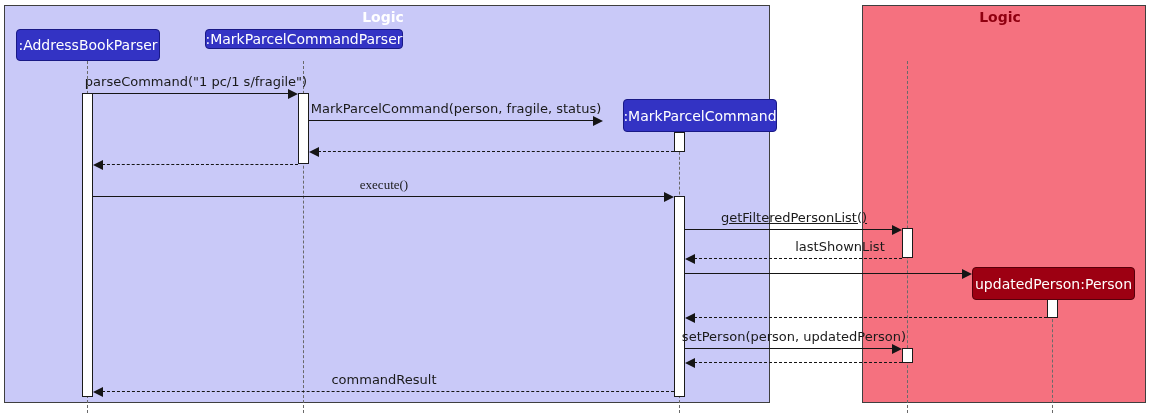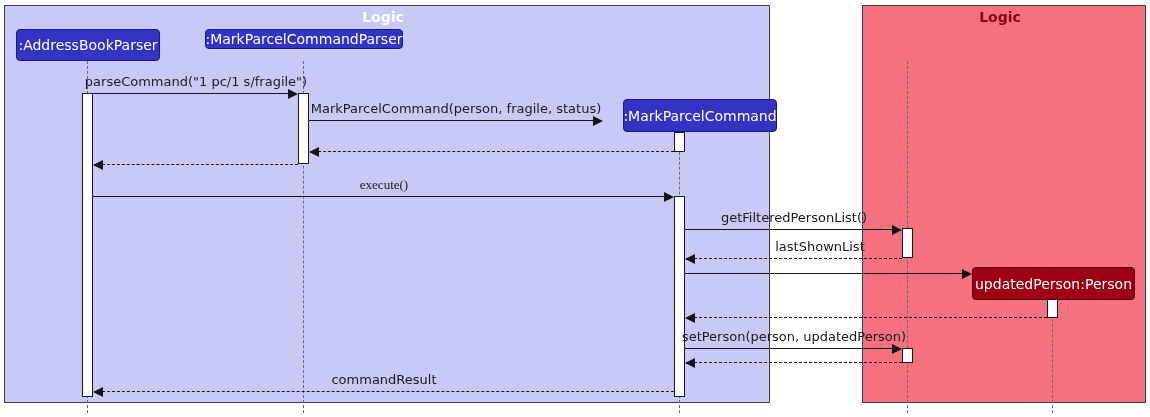--- a/index.html
+++ b/index.html
@@ -85,27 +85,27 @@
     <div class="line dashed" style="left:102px;top:164px;width:196px;"></div>
   </div>
 
   <div class="msg">
     <span class="mlabel" style="left:384px;top:177px;font-family:Liberation Serif, serif;">execute()</span>
     <div class="line solid" style="left:93px;top:196px;width:572px;"></div>
     <div class="ah ah-r" style="left:664px;top:192px;"></div>
   </div>
 
   <div class="msg">
-    <span class="mlabel" style="left:794px;top:210px;">getFilteredPersonList()</span>
+    <span class="mlabel" style="left:794px;top:210px;text-decoration:underline;">getFilteredPersonList()</span>
     <div class="line solid" style="left:685px;top:229px;width:208px;"></div>
     <div class="ah ah-r" style="left:892px;top:225px;"></div>
   </div>
 
   <div class="msg">
-    <span class="mlabel" style="left:820px;top:239px;">lastShownList</span>
+    <span class="mlabel" style="left:840px;top:239px;">lastShownList</span>
     <div class="ah ah-l" style="left:685px;top:254px;"></div>
     <div class="line dashed" style="left:694px;top:258px;width:208px;"></div>
   </div>
 
   <div class="msg">
     <div class="line solid" style="left:685px;top:273px;width:278px;"></div>
     <div class="ah ah-r" style="left:962px;top:269px;"></div>
   </div>
 
   <div class="msg">

